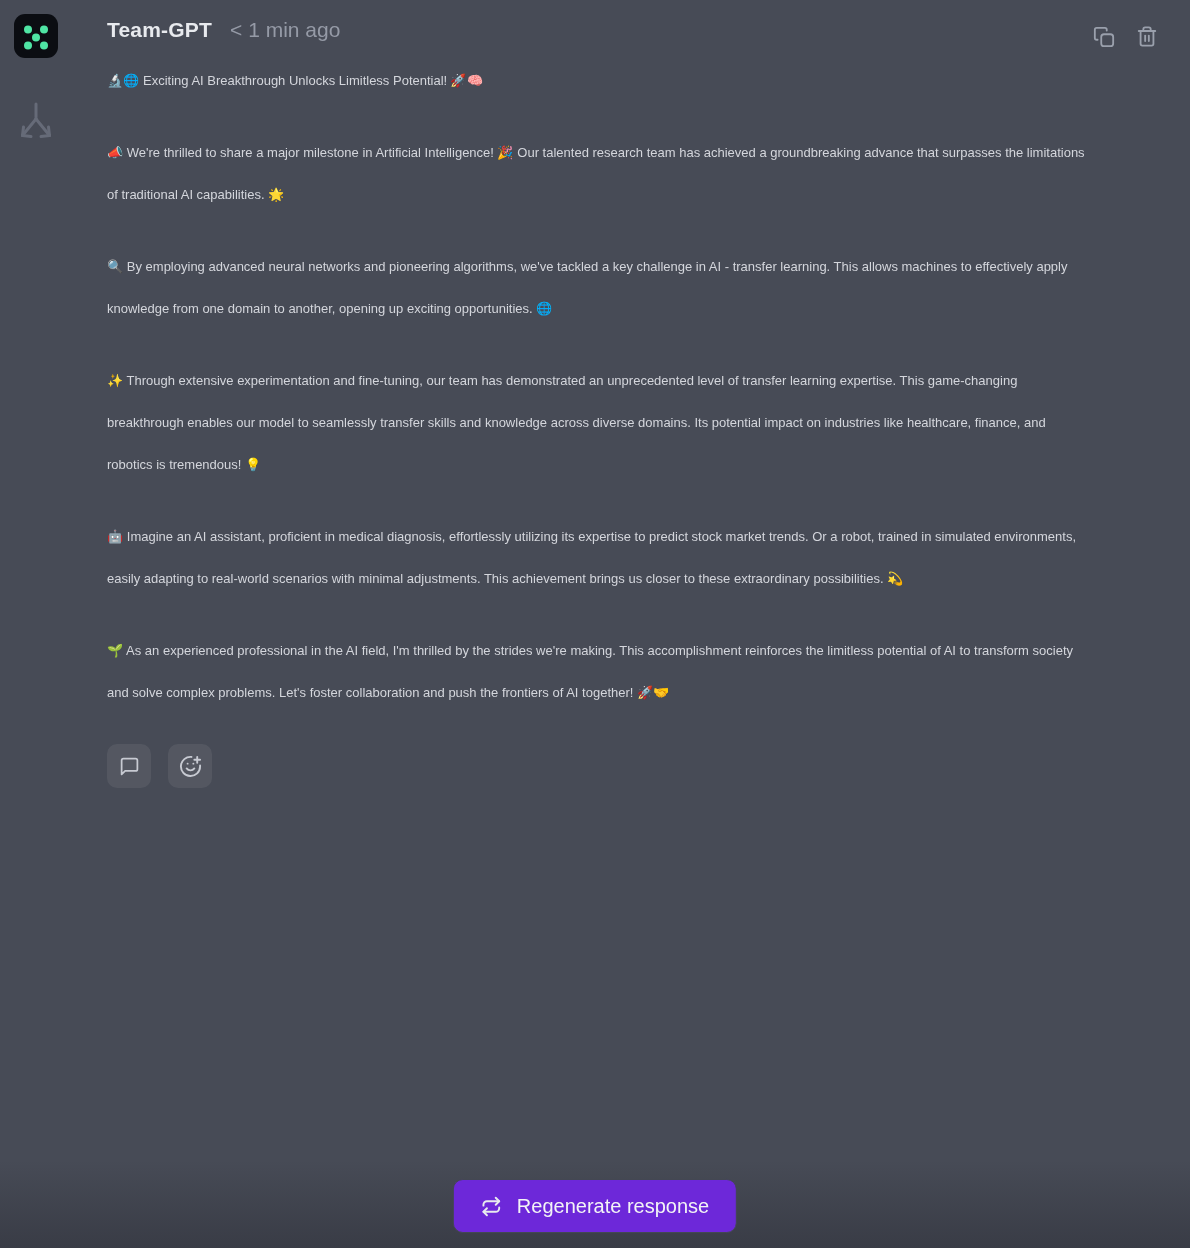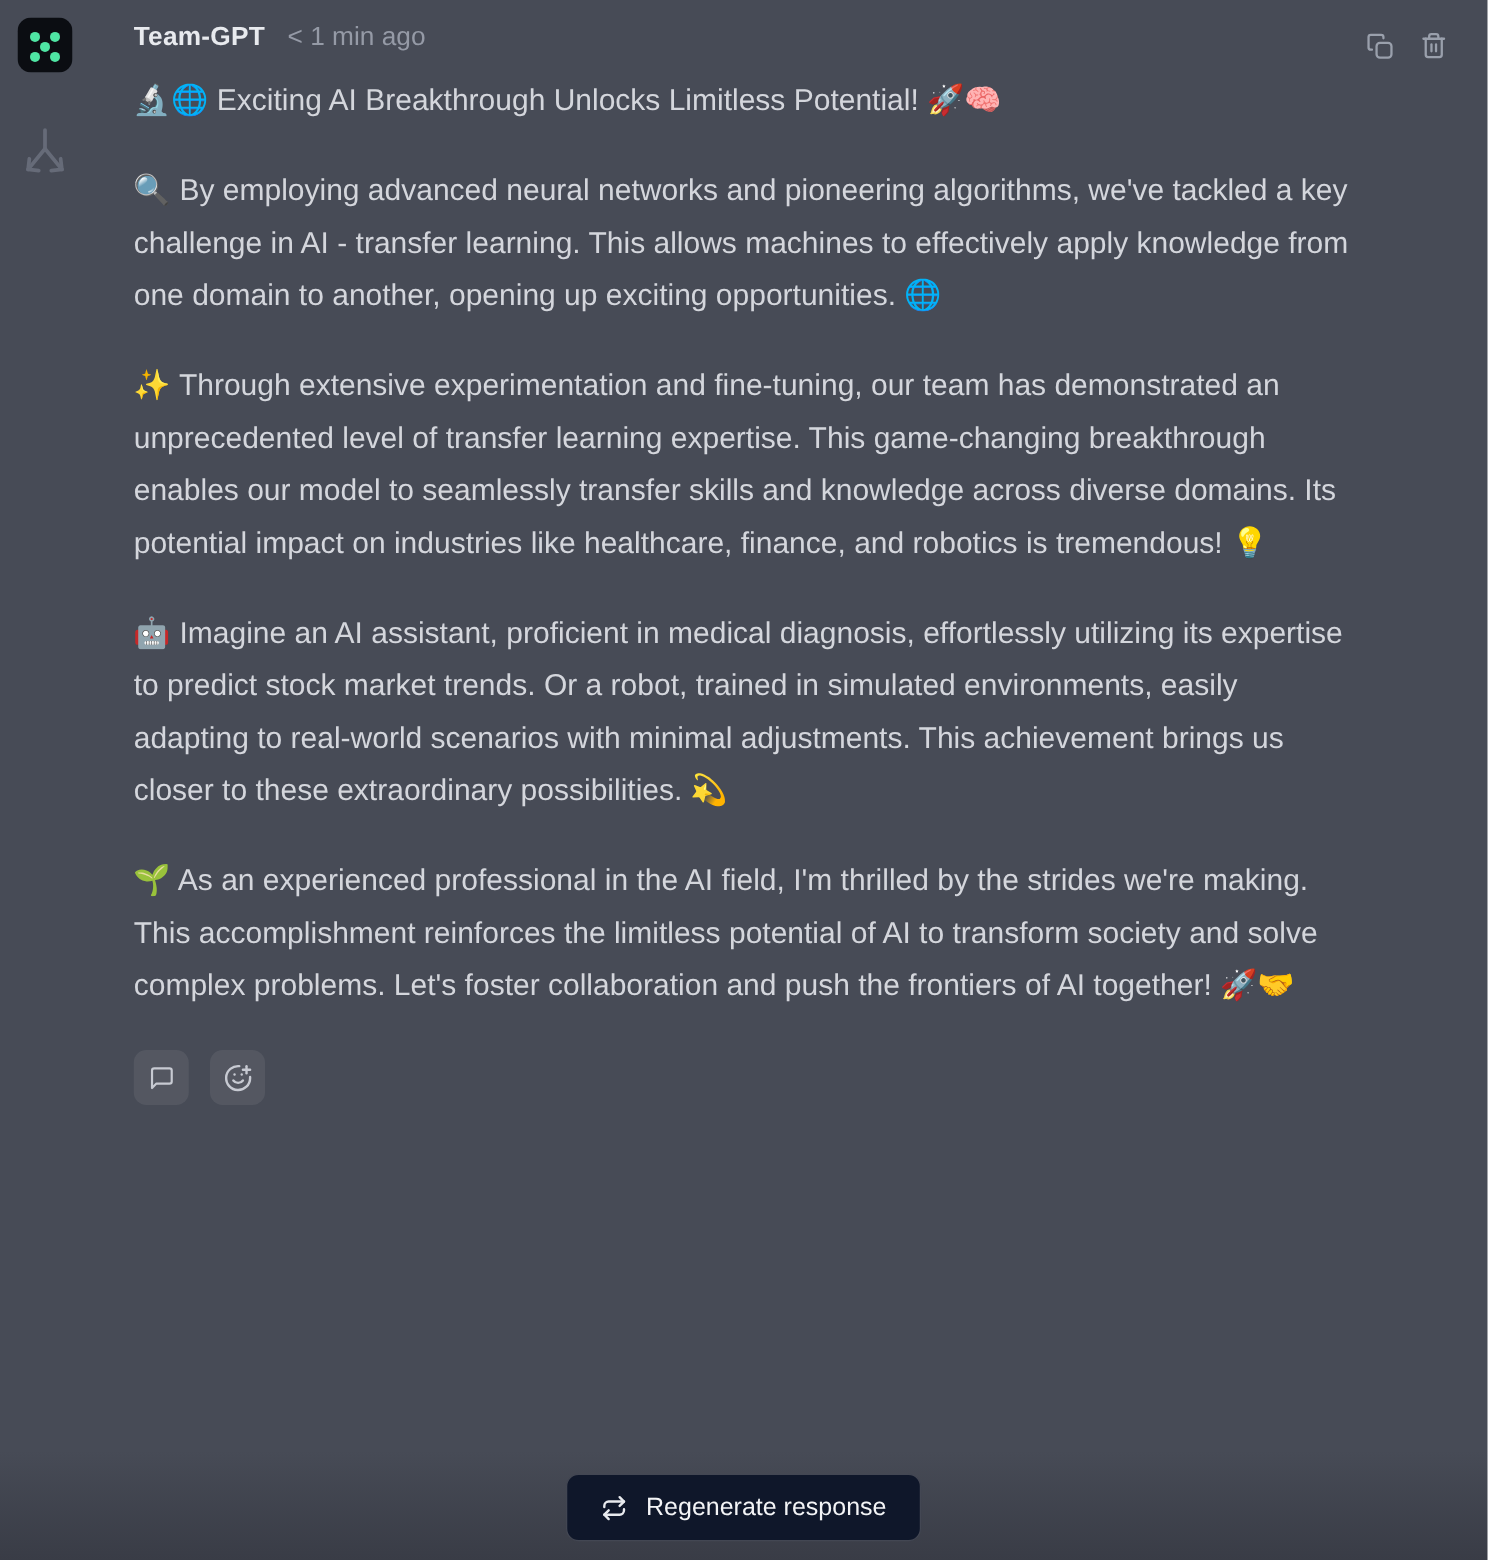--- a/index.html
+++ b/index.html
@@ -25,21 +25,21 @@
   
   .content {
     position: absolute; left: 107px; top: 18px; width: 978px;
   }
   .header-row { display: flex; align-items: baseline; gap: 18px; height: 30px; margin-bottom: 12px; }
   .author { font-size: 21px; font-weight: 700; color: #E8EAEE; letter-spacing: .2px; }
   .timestamp { font-size: 21px; color: #959AA6; }
 
   .content p {
     margin: 0 0 30px 0;
-    font-size: 24px; line-height: 42px;
+    font-size: 13px; line-height: 42px;
     color: #D4D6DC; font-weight: 400;
   }
   .content p.hashtags { margin-bottom: 8px; }
 
   
   .footer-actions { display: flex; gap: 17px; }
   .chip-btn {
     width: 44px; height: 44px; border-radius: 10px;
     background: rgba(255,255,255,0.07); border: none;
     display: flex; align-items: center; justify-content: center;
@@ -51,21 +51,21 @@
   .icon-btn {
     background: none; border: none; padding: 0; margin: 0;
     color: #9AA0AC; cursor: pointer; line-height: 0;
   }
 
   
   .regenerate {
     position: absolute; left: 50%; bottom: 15px; transform: translateX(-50%);
     height: 54px; padding: 0 27px;
     display: flex; align-items: center; gap: 15px;
-    background: #0f172a; border: 1px solid #434753; border-radius: 10px;
+    background: #6d28d9; border: 1px solid #434753; border-radius: 10px;
     color: #F3F4F6; font-size: 20px; font-family: inherit;
     cursor: pointer; white-space: nowrap;
   }
   .regenerate .repeat-icon { color: #E8EAEE; line-height: 0; }
 
   svg { display: block; }
 </style>
 </head>
 <body>
 
@@ -94,20 +94,21 @@
     </svg>
   </div>
 
   <main class="content">
     <div class="header-row">
       <span class="author">Team-GPT</span>
       <span class="timestamp">&lt; 1 min ago</span>
     </div>
 
     <p>🔬🌐 Exciting AI Breakthrough Unlocks Limitless Potential! 🚀🧠</p>
+    <p>📣 We're thrilled to share a major milestone in Artificial Intelligence! 🎉 Our talented research team has achieved a groundbreaking advance that surpasses the limitations of traditional AI capabilities. 🌟</p>
     <p>🔍 By employing advanced neural networks and pioneering algorithms, we've tackled a key challenge in AI - transfer learning. This allows machines to effectively apply knowledge from one domain to another, opening up exciting opportunities. 🌐</p>
     <p>✨ Through extensive experimentation and fine-tuning, our team has demonstrated an unprecedented level of transfer learning expertise. This game-changing breakthrough enables our model to seamlessly transfer skills and knowledge across diverse domains. Its potential impact on industries like healthcare, finance, and robotics is tremendous! 💡</p>
     <p>🤖 Imagine an AI assistant, proficient in medical diagnosis, effortlessly utilizing its expertise to predict stock market trends. Or a robot, trained in simulated environments, easily adapting to real-world scenarios with minimal adjustments. This achievement brings us closer to these extraordinary possibilities. 💫</p>
     <p>🌱 As an experienced professional in the AI field, I'm thrilled by the strides we're making. This accomplishment reinforces the limitless potential of AI to transform society and solve complex problems. Let's foster collaboration and push the frontiers of AI together! 🚀🤝</p>
 
     <div class="footer-actions">
       <button class="chip-btn">
         <svg width="21" height="21" viewBox="0 0 24 24" fill="none" stroke="currentColor" stroke-width="2" stroke-linecap="round" stroke-linejoin="round">
           <path d="M21 15a2 2 0 0 1-2 2H7l-4 4V5a2 2 0 0 1 2-2h14a2 2 0 0 1 2 2z"></path>
         </svg>

